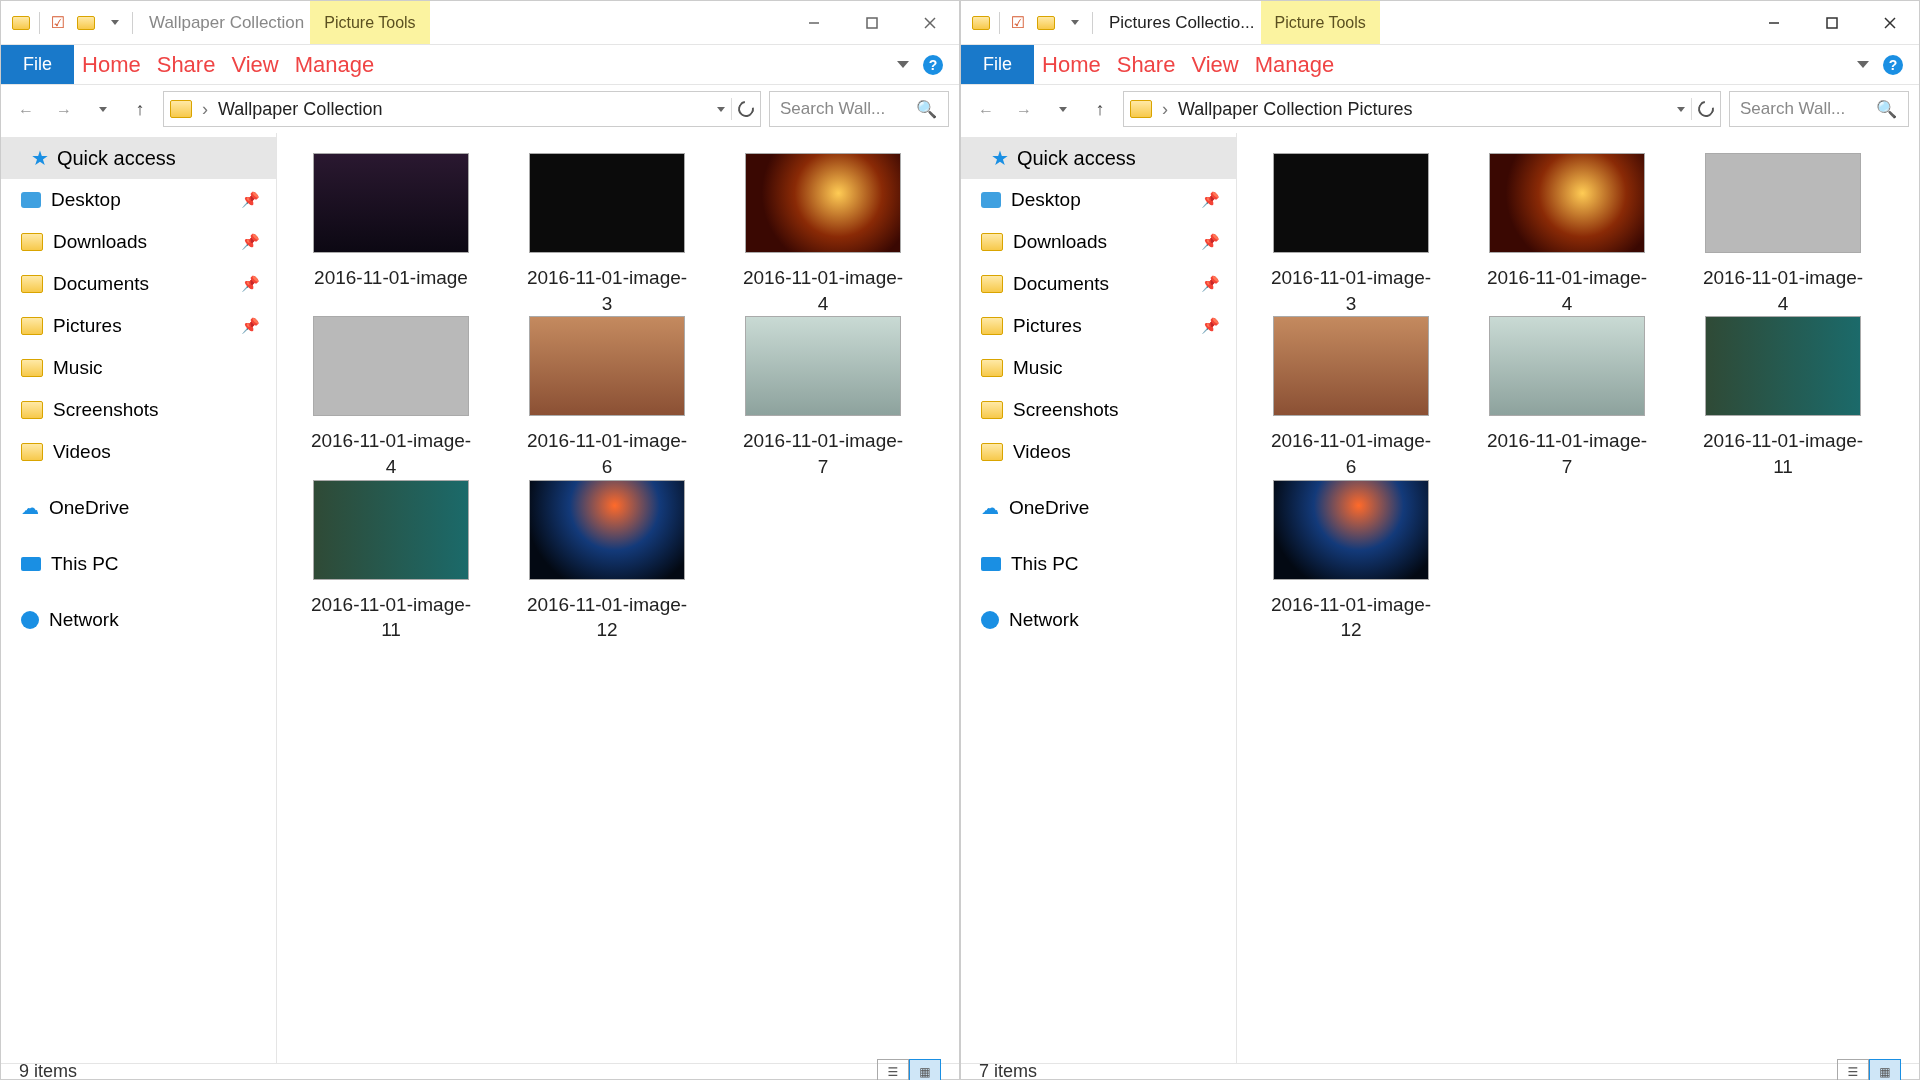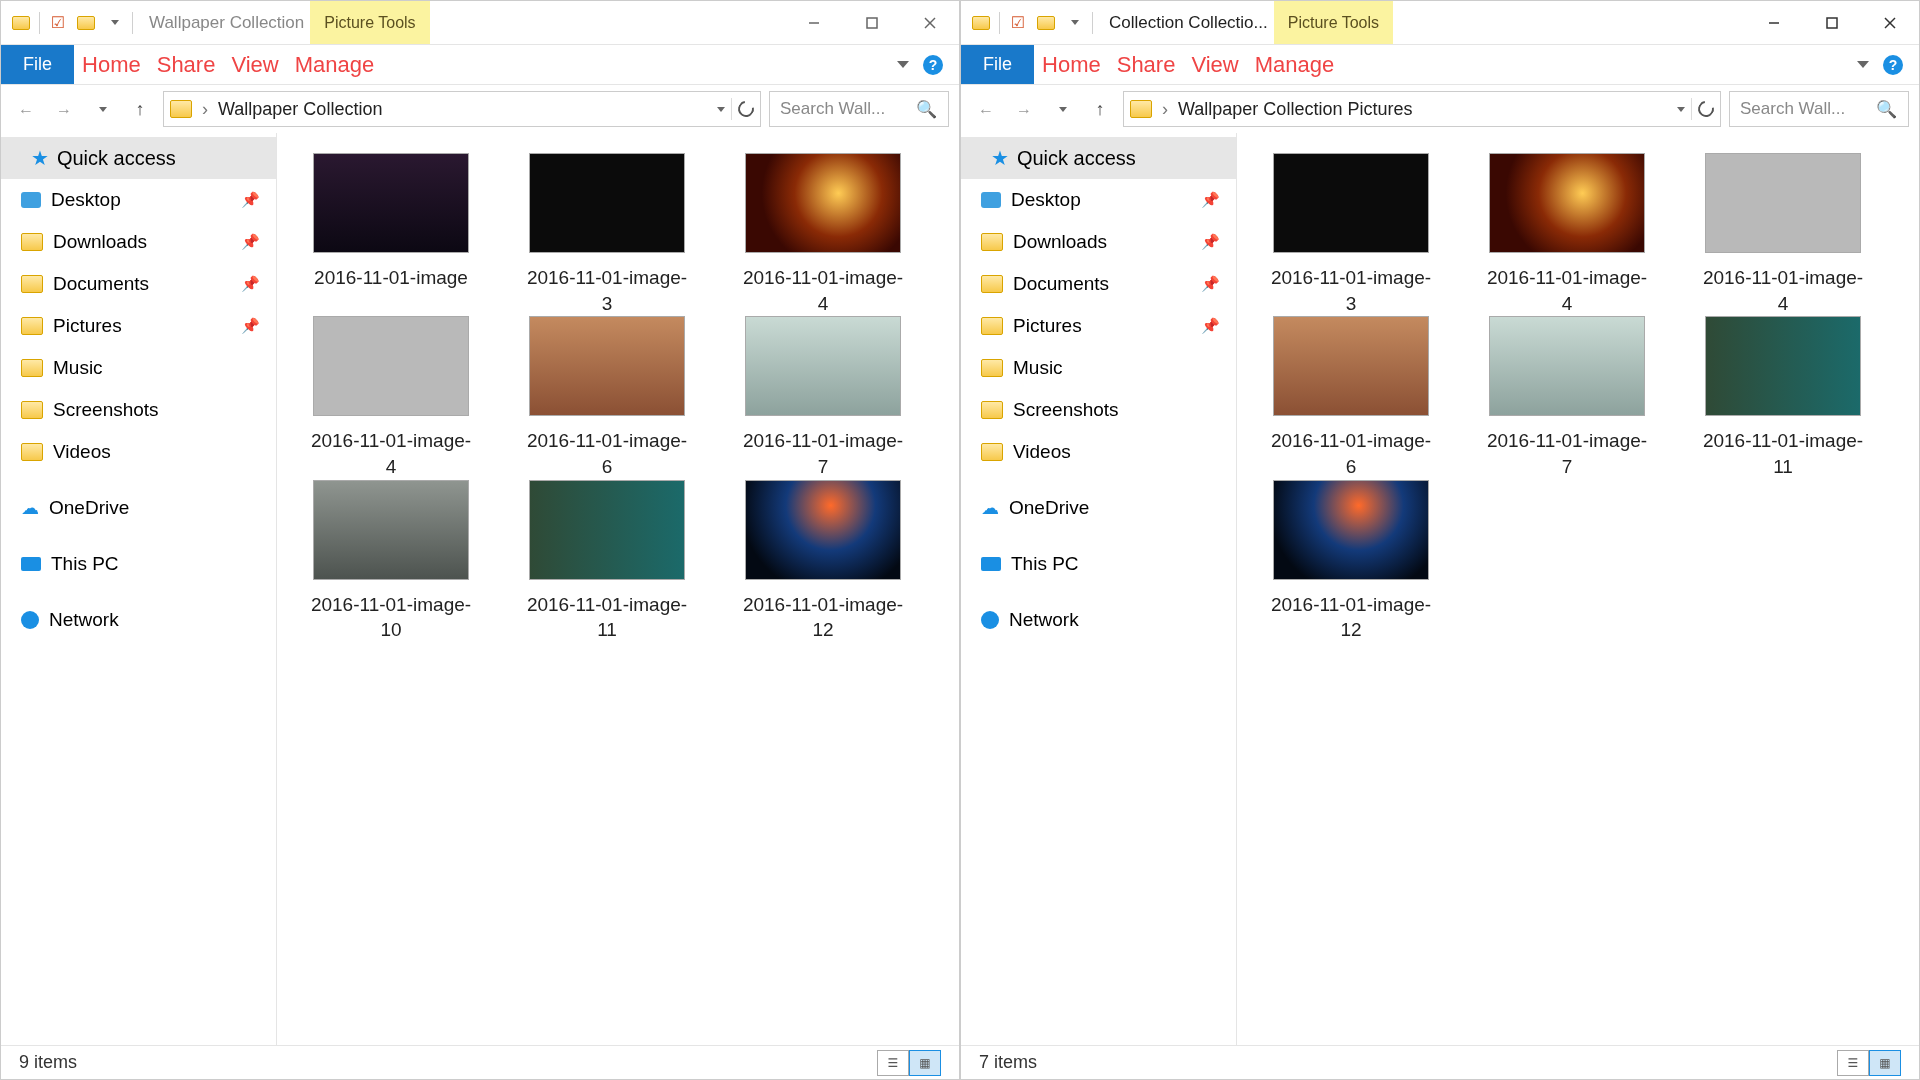--- a/index.html
+++ b/index.html
@@ -39,21 +39,21 @@
 .nav-item .pin { position: absolute; right: 16px; color: #999; font-size: 15px; }
 .nav-item .nicon { width: 22px; height: 18px; margin-right: 10px; }
 .nicon.folder { background: linear-gradient(#ffe9a6,#f7c94b); border: 1px solid #d9a400; border-radius: 2px; }
 .nicon.box { background: #3fa0e0; border-radius: 3px; width: 20px; height: 16px; }
 .nav-spacer { height: 14px; }
 .content { flex: 1; padding: 20px 24px; overflow-y: auto; }
 .thumb-grid { display: grid; grid-template-columns: repeat(3, 180px); gap: 0 36px; justify-content: start; }
 .thumb-item { display: flex; flex-direction: column; align-items: center; }
 .thumb { width: 156px; height: 100px; background: #444; border: 1px solid #aaa; }
 .thumb-label { font-size: 19px; color: #222; text-align: center; margin-top: 12px; line-height: 1.35; word-break: break-word; max-width: 170px; }
-.statusbar { height: 34px; border-top: 1px solid #e5e5e5; display: flex; align-items: center; padding: 0 18px; font-size: 18px; color: #333; }
+.statusbar { height: 16px; border-top: 1px solid #e5e5e5; display: flex; align-items: center; padding: 0 18px; font-size: 18px; color: #333; }
 .view-toggles { margin-left: auto; display: flex; }
 .view-btn { width: 32px; height: 26px; border: 1px solid #aaa; display: flex; align-items: center; justify-content: center; font-size: 12px; color: #555; }
 .view-btn.active { background: #cfe6f7; border-color: #1a8fe3; }
 
 .t-forest { background: linear-gradient(#2a1830,#0c0813); }
 .t-abstract { background: #0b0b0b; }
 .t-rocket { background: radial-gradient(circle at 60% 40%, #ffcc55, #8a2a06 40%, #3a0802 70%); }
 .t-gameboy { background: #b9b9b9; }
 .t-car { background: linear-gradient(#c48a5f,#8b5034); }
 .t-atat { background: linear-gradient(#c9dad4,#8da29d); }
@@ -220,24 +220,20 @@
           </div>
           <div class="thumb-item">
             <div class="thumb t-car"></div>
             <div class="thumb-label">2016-11-01-image-6</div>
           </div>
           <div class="thumb-item">
             <div class="thumb t-atat"></div>
             <div class="thumb-label">2016-11-01-image-7</div>
           </div>
           <div class="thumb-item">
-            <div class="thumb t-house"></div>
-            <div class="thumb-label">2016-11-01-image-10</div>
-          </div>
-          <div class="thumb-item">
             <div class="thumb t-elves"></div>
             <div class="thumb-label">2016-11-01-image-11</div>
           </div>
           <div class="thumb-item">
             <div class="thumb t-galaxy"></div>
             <div class="thumb-label">2016-11-01-image-12</div>
           </div>
         </div>
     </div>
   </div>
@@ -261,21 +257,21 @@
         <div class="qat-sep"></div>
         <div class="qat-icon" style="color:#d65a31;">☑</div>
         <div class="qat-icon">
             <div class="folder-icon-sm"></div>
           </div>
         <div class="qat-icon">
             <div class="dropdown-caret"></div>
           </div>
         <div class="qat-sep"></div>
       </div>
-      <div class="title-text" style="color:#222;">Collection Collectio...</div>
+      <div class="title-text" style="color:#222;">Pictures Collectio...</div>
       <div class="contextual-tab">Picture Tools</div>
     </div>
     <div class="titlebar-right">
       <div class="win-btn">
           <svg width="14" height="14">
             <line x1="2" y1="7" x2="12" y2="7" stroke="#333" stroke-width="1.5"></line>
           </svg>
         </div>
       <div class="win-btn">
           <svg width="14" height="14">

